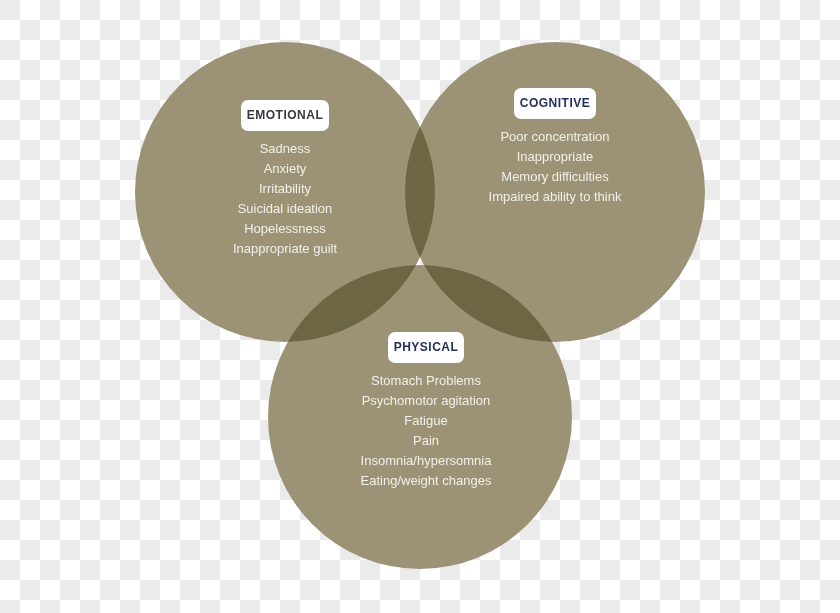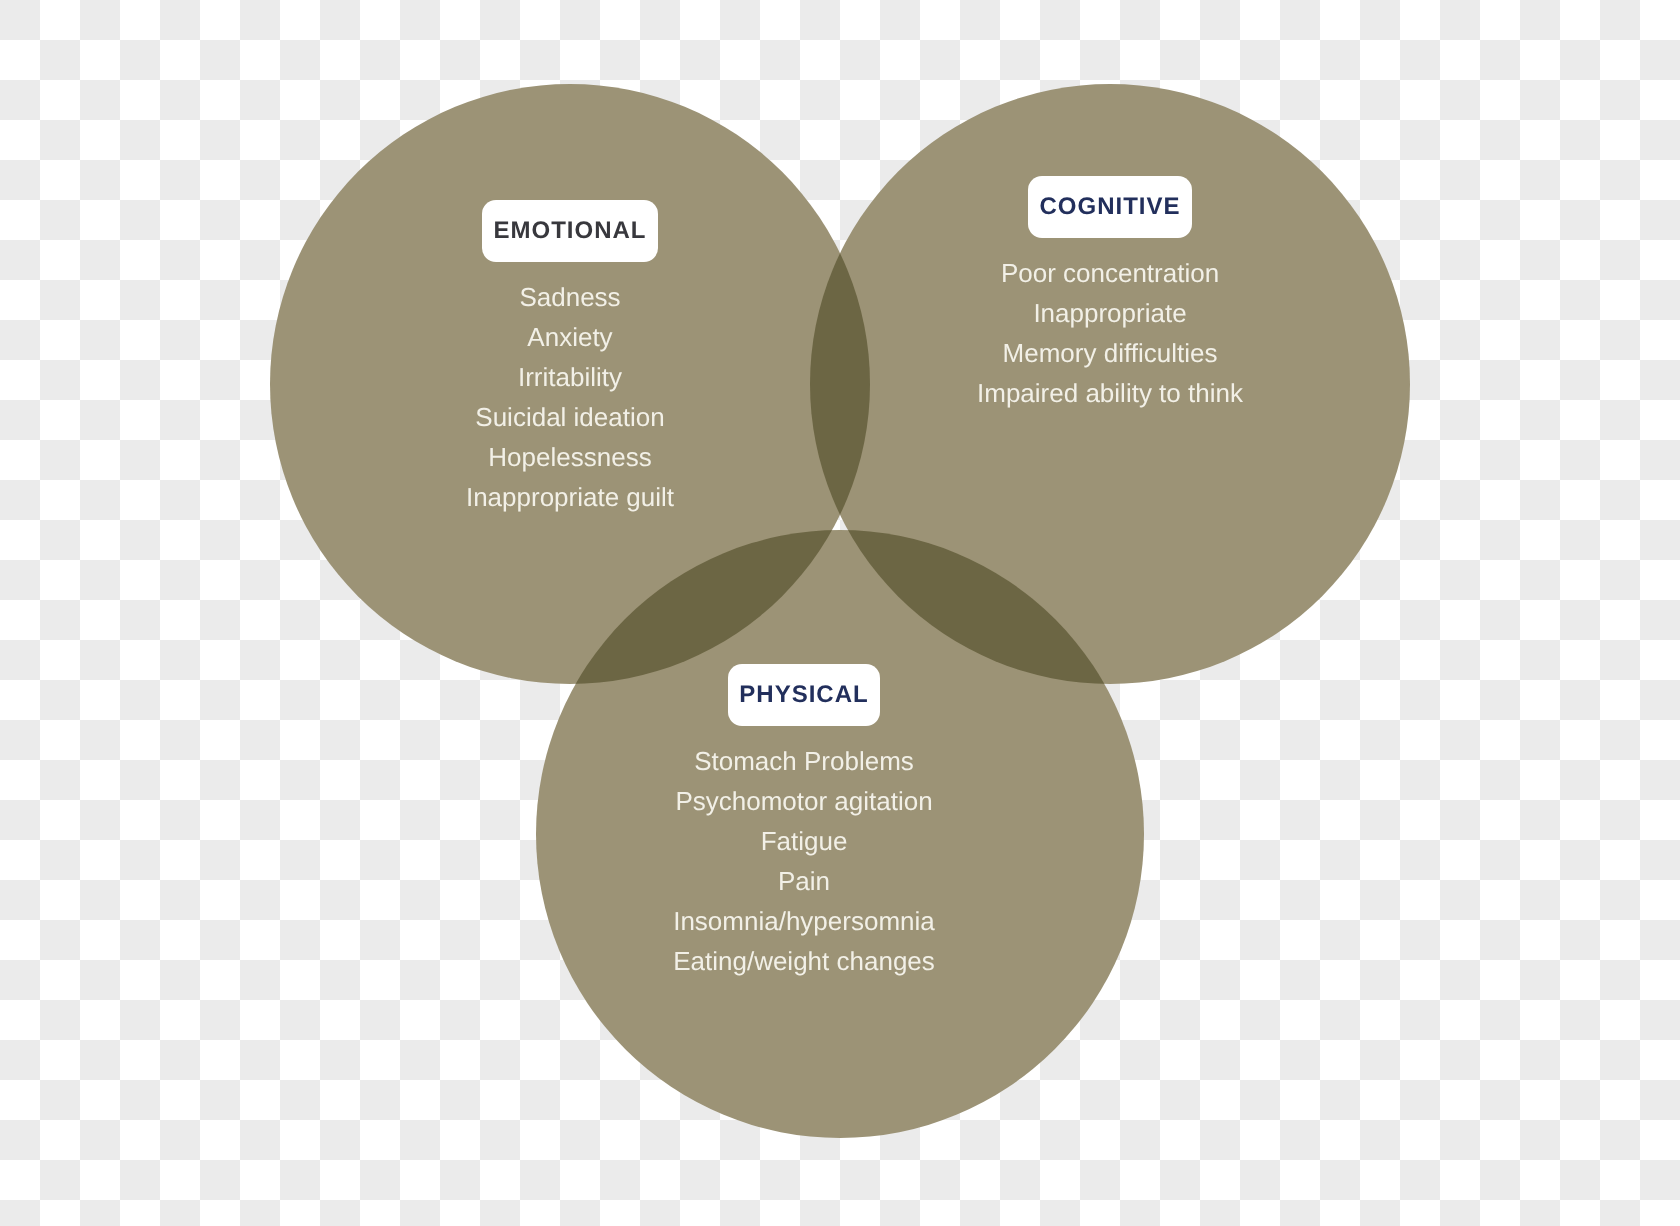--- a/index.html
+++ b/index.html
@@ -19,21 +19,21 @@
   .venn-svg { position: absolute; left: 0; top: 0; }
   .circle-base { fill: #9C9376; }
   .lens { fill: #6C6644; }
   .group {
     position: absolute;
     width: 300px;
     text-align: center;
   }
   .group-emotional { left: 135px; top: 100px; }
   .group-cognitive { left: 405px; top: 88px; }
-  .group-physical  { left: 252px; top: 332px; }
+  .group-physical  { left: 276px; top: 332px; }
   .label-box {
     display: inline-block;
     background: #FFFFFF;
     border-radius: 7px;
     padding: 5px 6px;
     font-size: 12px;
     line-height: 21px;
     font-weight: bold;
     letter-spacing: 0.5px;
   }

